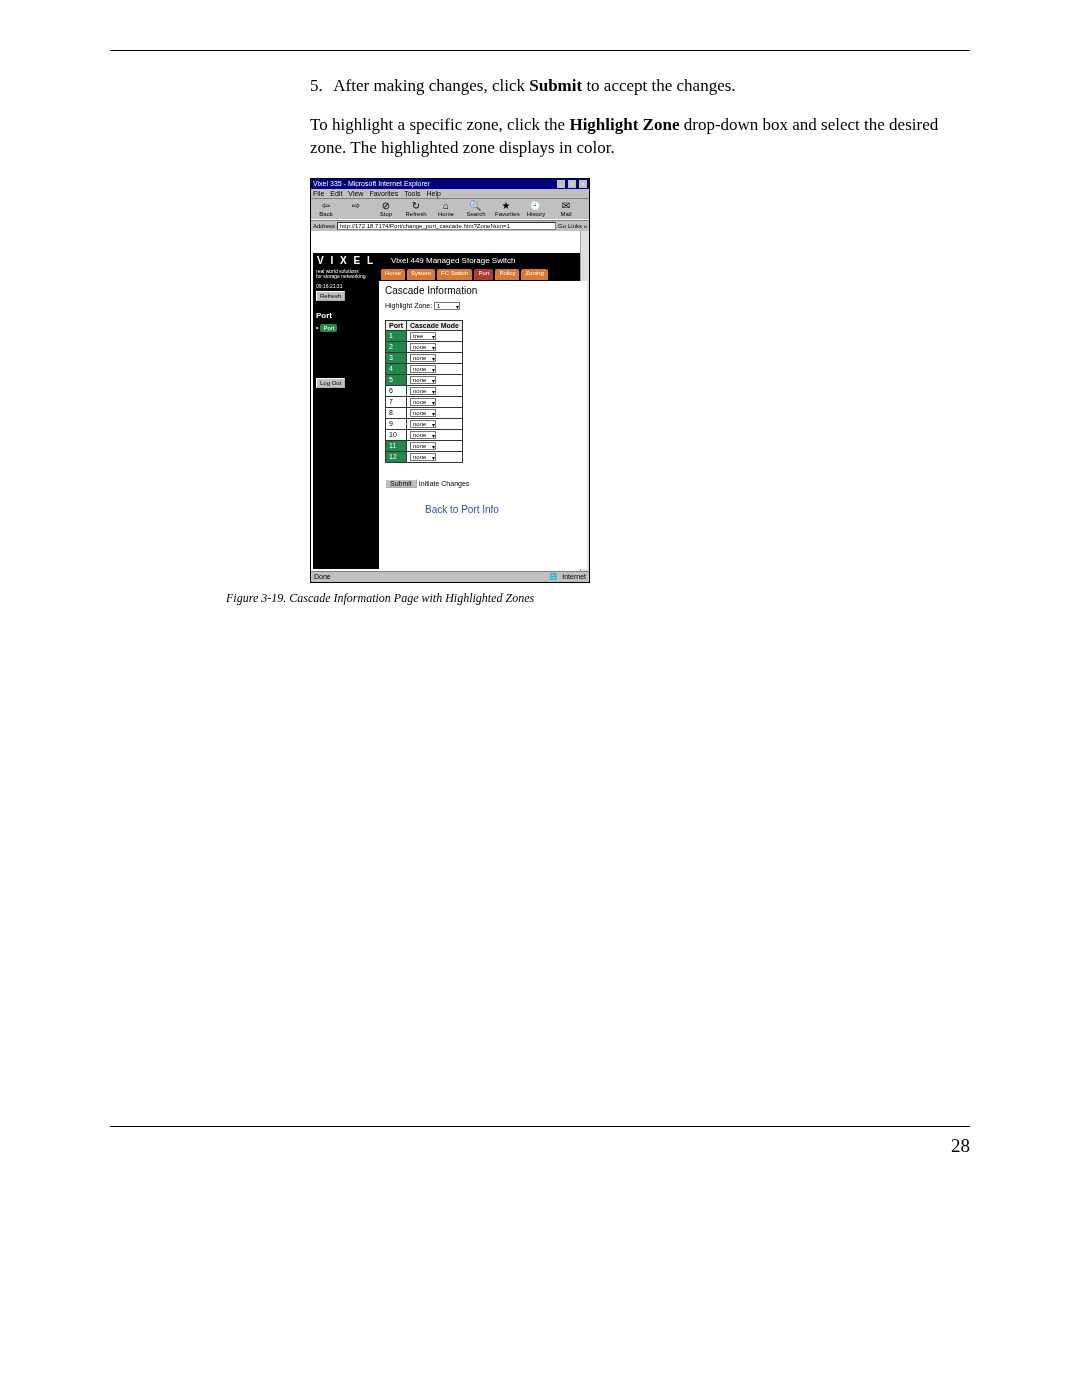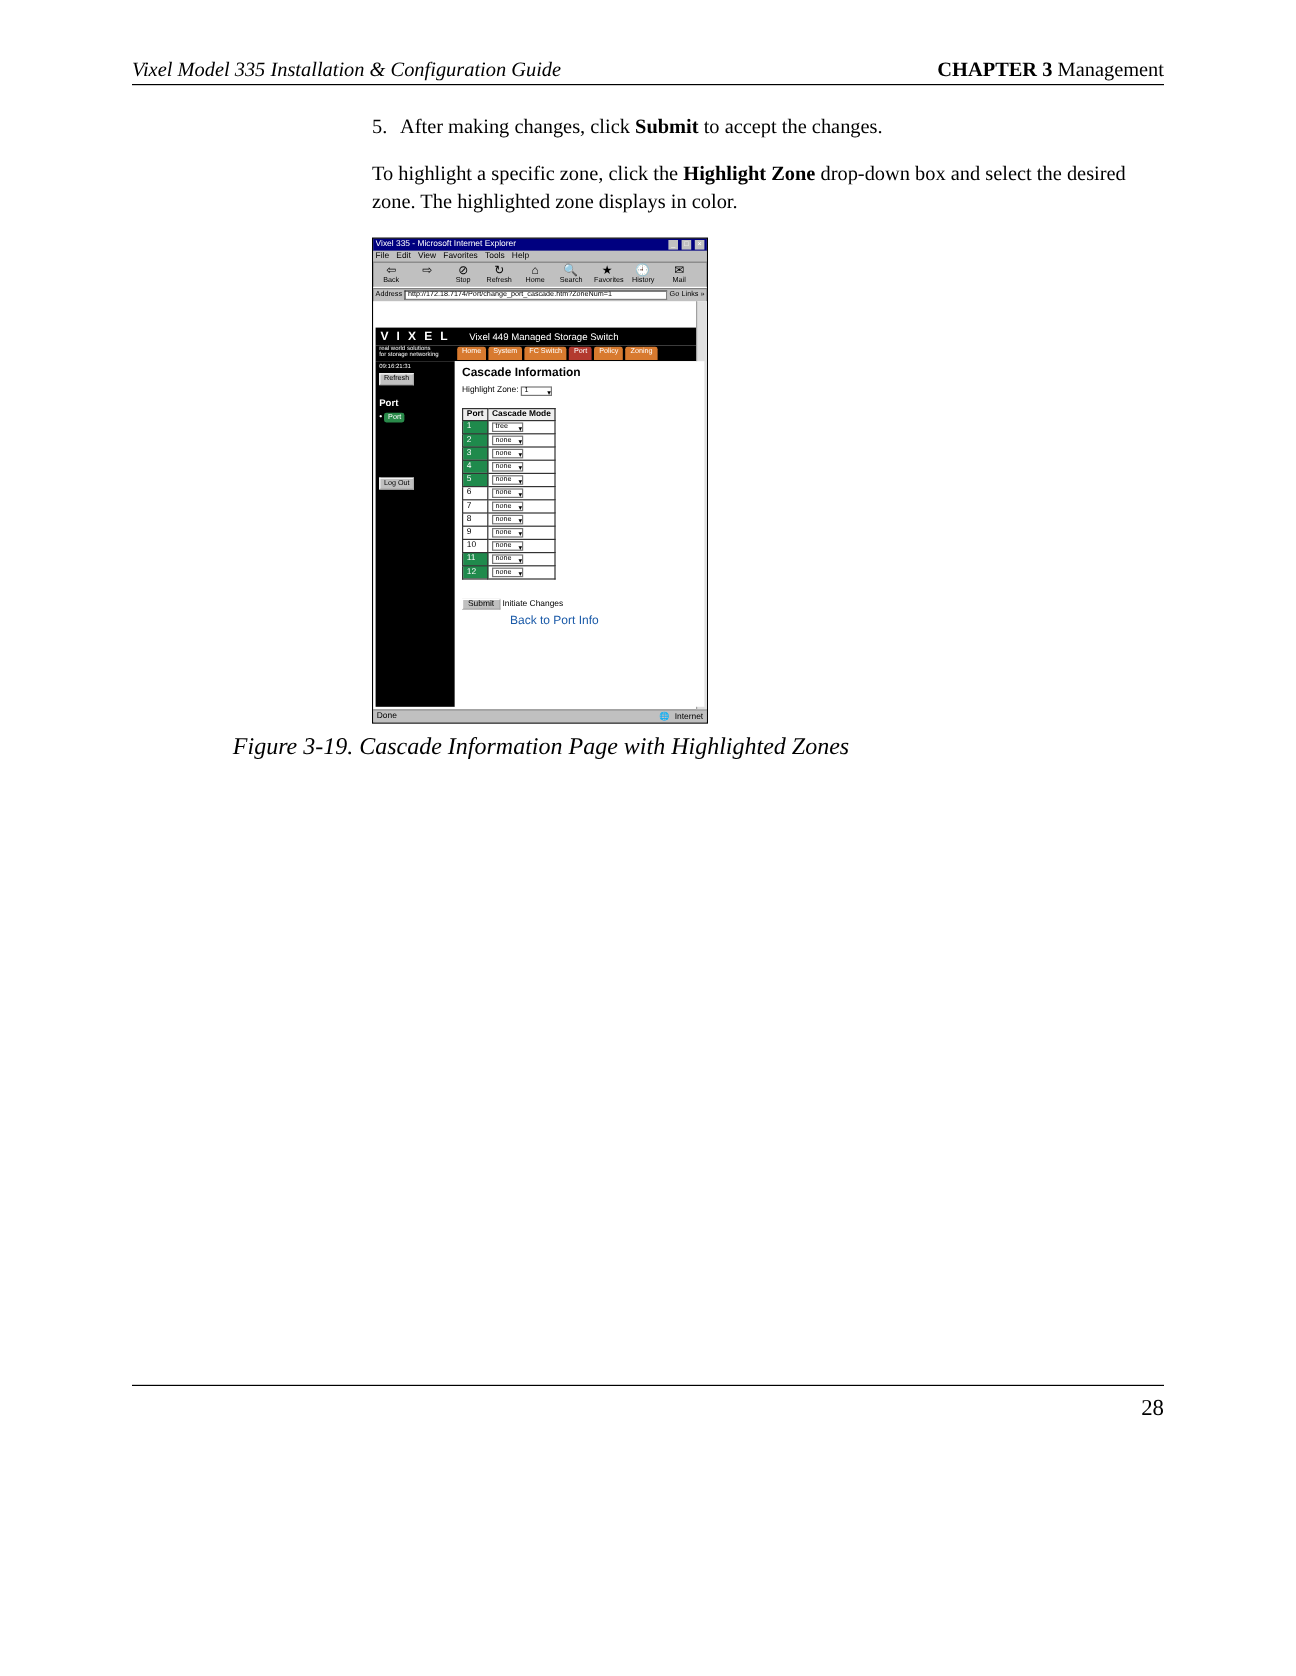--- a/index.html
+++ b/index.html
@@ -210,21 +210,21 @@
   .content-panel {
     flex: 1;
     background: #fff;
     padding: 4px 6px;
     font-size: 7px;
     color: #000;
     position: relative;
   }
   .page-title {
     font-family: Arial, sans-serif;
-    font-weight: 700;
+    font-weight: 400;
     font-size: 10px;
     margin-bottom: 6px;
   }
   .hz-row { font-size: 7px; margin-bottom: 10px; }
   .sel {
     display: inline-block;
     background: #fff;
     border: 1px solid #777;
     font-size: 6px;
     padding: 0 8px 0 2px;
@@ -251,60 +251,54 @@
   .submit-btn {
     background: #c0c0c0;
     border: 1px outset #fff;
     font-size: 7px;
     padding: 0 4px;
   }
   .backlink {
     color: #1a5aa8;
     font-size: 10px;
     font-family: Arial, sans-serif;
-    margin-top: 4px;
+    margin-top: 16px;
     display: inline-block;
     padding-left: 40px;
   }
   .statusbar {
     display: flex;
     justify-content: space-between;
     background: #c0c0c0;
     font-size: 7px;
     padding: 1px 3px;
     border-top: 1px solid #808080;
   }
   .statusbar .sright span { margin-left: 4px; }
   .fig-caption {
     font-style: italic;
-    font-size: 20px;
+    font-size: 12px;
     margin-top: 8px;
-    margin-left: 84px;
+    margin-left: 116px;
   }
   .footer-rule {
     border: none;
     border-top: 1px solid #000;
     margin: 520px 0 8px 0;
   }
   .page-num {
     text-align: right;
     font-size: 19px;
   }
 </style>
 </head>
 <body>
 
 <div class="page">
 
-  <div class="header-row">
-    <div class="header-left">Vixel Model 335 Installation &amp; Configuration Guide</div>
-    <div class="header-right">
-      <span class="chap-bold">CHAPTER 3</span><span> Management</span>
-    </div>
-  </div>
   <hr class="header-rule">
 
   <div class="body-text">
     <div class="step-line">
       <span class="step-num">5.</span>
       <span>After making changes, click </span><span class="bold">Submit</span><span> to accept the changes.</span>
     </div>
     <div class="para">
       <span>To highlight a specific zone, click the </span><span class="bold">Highlight Zone</span><span> drop-down box and select the desired zone. The highlighted zone displays in color.</span>
     </div>

